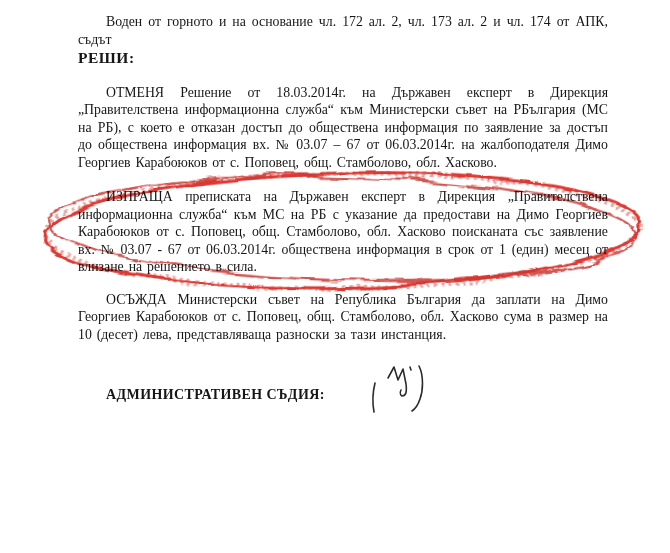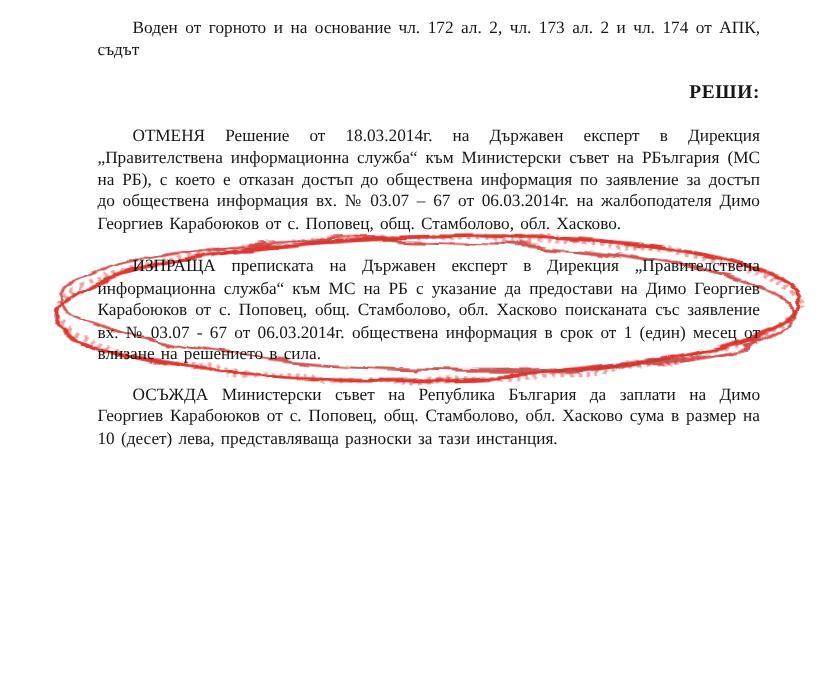--- a/index.html
+++ b/index.html
@@ -23,26 +23,26 @@
   }
   .para {
     margin: 0;
     font-size: 13.8px;
     line-height: 17.5px;
     text-align: justify;
     text-indent: 28px;
     word-spacing: 1.5px;
   }
   .para b { font-weight: normal; }
-  .intro        { margin-bottom: 17px; }
+  .intro        { margin-bottom: 1px; }
   .heading {
     margin: 0 0 17px 0;
     font-size: 15.5px;
     font-weight: bold;
-    text-align: right;
+    text-align: left;
     text-indent: 0;
     letter-spacing: 0.5px;
   }
   .p-otmenia    { margin-bottom: 17px; }
   .circled-wrap { position: relative; margin-bottom: 15px; }
   .p-izprashta  { margin-bottom: 0; }
   .p-osazhda    { margin-bottom: 2px; }
   .p-reshenieto { margin-bottom: 26px; }
   .red-ellipse-svg {
     position: absolute;
@@ -103,15 +103,24 @@
         </defs>
         <ellipse cx="307" cy="63" rx="298" ry="56" fill="none" stroke="#d92f27" stroke-width="3" filter="url(#roughA)" transform="rotate(-1.2 307 63)"></ellipse>
         <ellipse cx="307" cy="61" rx="293" ry="51" fill="none" stroke="#c62f2a" opacity="0.85" stroke-width="2.3" filter="url(#roughB)" transform="rotate(1.6 307 61)"></ellipse>
         <ellipse cx="306" cy="63" rx="297" ry="57" fill="none" stroke="#d92f27" opacity="0.45" stroke-width="4.5" stroke-dasharray="3 4" filter="url(#roughC)" transform="rotate(-0.6 306 63)"></ellipse>
       </svg>
     </div>
 
     <p class="para p-osazhda"><b>ОСЪЖДА</b> <span>Министерски съвет на Република България да заплати на Димо Георгиев Карабоюков от с. Поповец, общ. Стамболово, обл. Хасково сума в размер на 10 (десет) лева, представляваща разноски за тази инстанция.</span></p>
 
 
+    <p class="signature-row"><span class="signature-label">АДМИНИСТРАТИВЕН СЪДИЯ:</span><span class="signature-scribble">
+        <svg width="70" height="54" viewBox="0 0 70 54" aria-hidden="true">
+          <g fill="none" stroke="#2b2b2b" stroke-width="1.6" stroke-linecap="round" stroke-linejoin="round">
+            <path d="M10,20 C8,28 7,38 9,49"></path>
+            <path d="M23,15 L29,4 L33,17 L38,6 L41,21 C42,29 41,33 37,33 C35,32 35,29 36,27"></path>
+            <path d="M45,4 L46,7"></path>
+            <path d="M54,3 C59,13 58,28 55,36 C53,42 50,46 47,48"></path>
+          </g>
+        </svg></span></p>
 
   </div>
 </div>
 
 </body></html>

